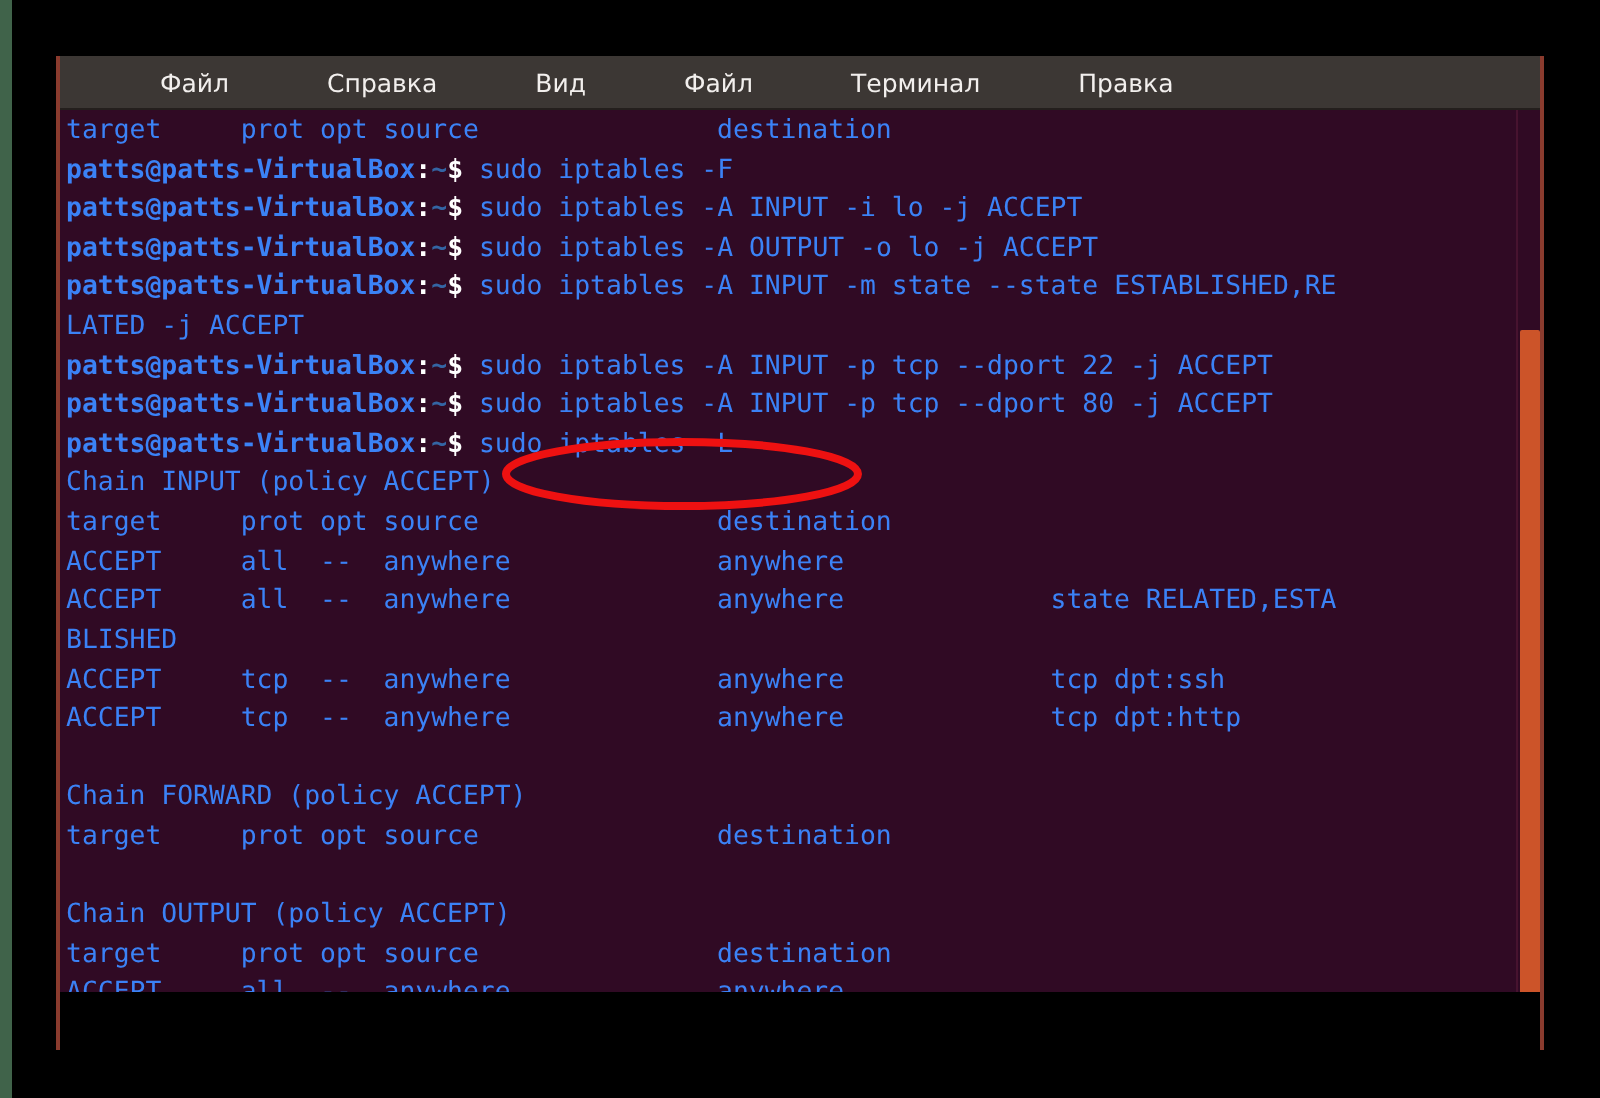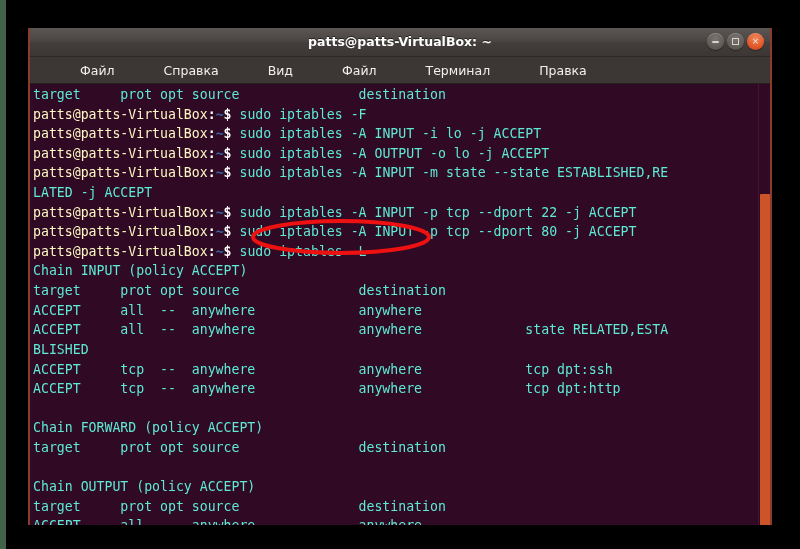--- a/index.html
+++ b/index.html
@@ -127,24 +127,24 @@
     left: 3px;
     top: 1px;
     right: 14px;
     font-family: "DejaVu Sans Mono", monospace;
     font-size: 13.2px;
     line-height: 19.62px;
     white-space: pre;
     color: #d3d7cf;
   }
   .ln { height: 19.62px; }
-  .c-user { color: #fef9c3; font-weight: normal; }
+  .c-user { color: #3b82f6; font-weight: bold; }
   .c-path { color: #3465a4; font-weight: bold; }
   .c-punct { color: #ffffff; font-weight: bold; }
-  .c-out  { color: #5eead4; }
+  .c-out  { color: #3b82f6; }
 
   
   #scrollbar-track {
     position: absolute;
     right: 0; top: 0;
     width: 11px;
     height: 441px;
     background: #300a24;
     border-left: 1px solid #47132f;
   }
@@ -166,34 +166,20 @@
 </style>
 </head>
 <body>
 
 <div id="page">
 
   <div id="left-strip"></div>
 
   <div id="window">
 
-    <div id="titlebar">
-      <div id="title-text">patts@patts-VirtualBox: ~</div>
-      <div id="win-buttons">
-        <div class="win-btn min">
-          <span class="glyph-min"></span>
-        </div>
-        <div class="win-btn max">
-          <span class="glyph-max"></span>
-        </div>
-        <div class="win-btn close">
-          <span>×</span>
-        </div>
-      </div>
-    </div>
 
     <div id="menubar">
       <div class="menu-item">Файл</div>
       <div class="menu-item">Справка</div>
       <div class="menu-item">Вид</div>
       <div class="menu-item">Файл</div>
       <div class="menu-item">Терминал</div>
       <div class="menu-item">Правка</div>
     </div>
 

